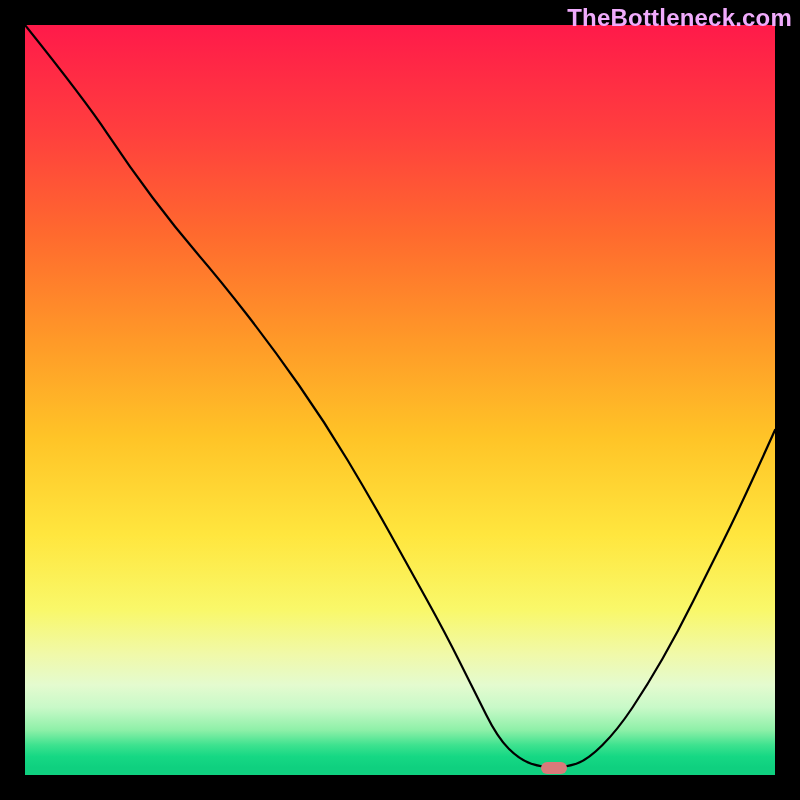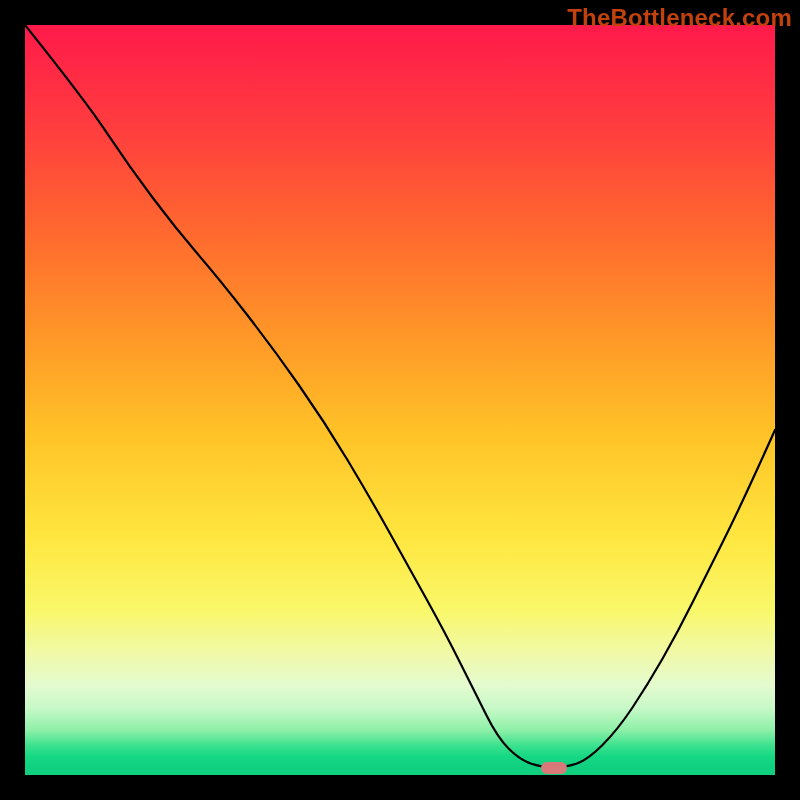--- a/index.html
+++ b/index.html
@@ -42,21 +42,21 @@
       #0fd07f 100%
     );
   }
   .watermark {
     position: absolute;
     top: 4px;
     right: 8px;
     font-family: Arial, Helvetica, sans-serif;
     font-size: 24px;
     font-weight: 600;
-    color: #c2410c;
+    color: #f0abfc;
     letter-spacing: 0.2px;
     user-select: none;
   }
   svg.curve {
     position: absolute;
     left: 0;
     top: 0;
     width: 750px;
     height: 750px;
     pointer-events: none;

